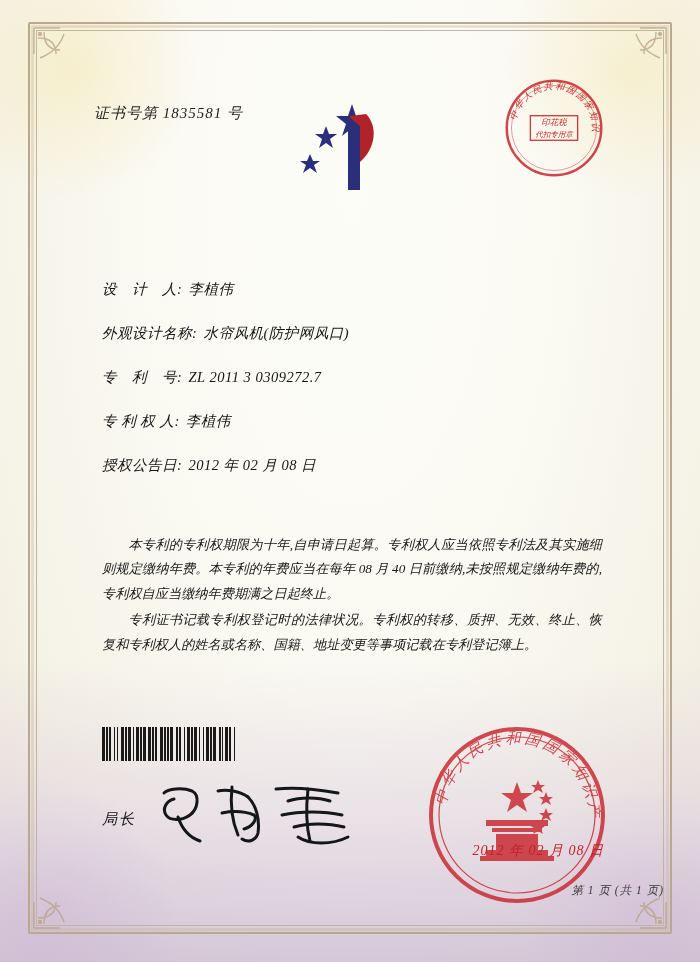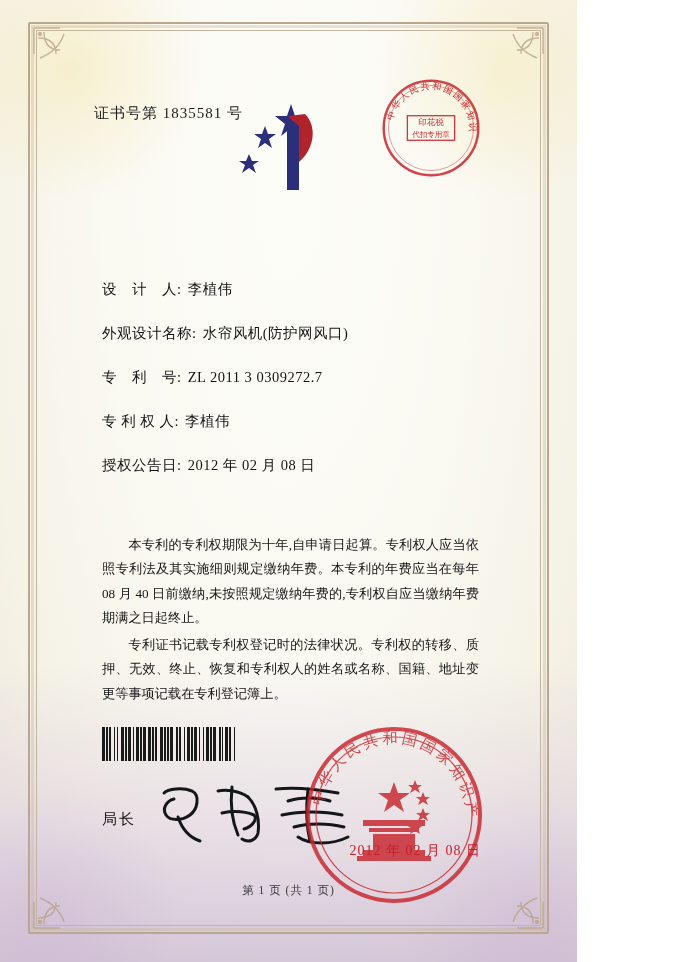--- a/index.html
+++ b/index.html
@@ -9,26 +9,27 @@
   }
   body {
     width: 700px;
     height: 962px;
     font-family: "Liberation Serif", "DejaVu Serif", serif;
     overflow: hidden;
   }
 
   .page {
     position: relative;
-    width: 577px;
+    width: 700px;
     height: 962px;
     background:
       radial-gradient(ellipse at 50% 20%, #fdfdf8 0%, #faf9f2 45%, #f5f2e6 75%, #efe9dc 100%),
       #f7f4ea;
     overflow: hidden;
+    font-style: italic;
   }
 
   
   .bottom-wash {
     position: absolute;
     left: 0; right: 0; bottom: 0;
     height: 300px;
     background: linear-gradient(to bottom, rgba(220,205,225,0) 0%, rgba(214,198,222,0.45) 55%, rgba(196,176,208,0.65) 100%);
     pointer-events: none;
   }
@@ -185,21 +186,21 @@
     font-size: 14px;
     color: #c4202a;
     letter-spacing: 1px;
     font-family: "Liberation Serif", "DejaVu Serif", serif;
   }
 
   .footer {
     position: absolute;
     left: 0; right: 0;
     bottom: 28px;
-    text-align: center;
+    text-align: right;
     font-size: 11.5px;
     color: #3a3a3a;
     letter-spacing: 1px;
   }
 </style>
 </head>
 <body>
 
 <div class="page">
 

